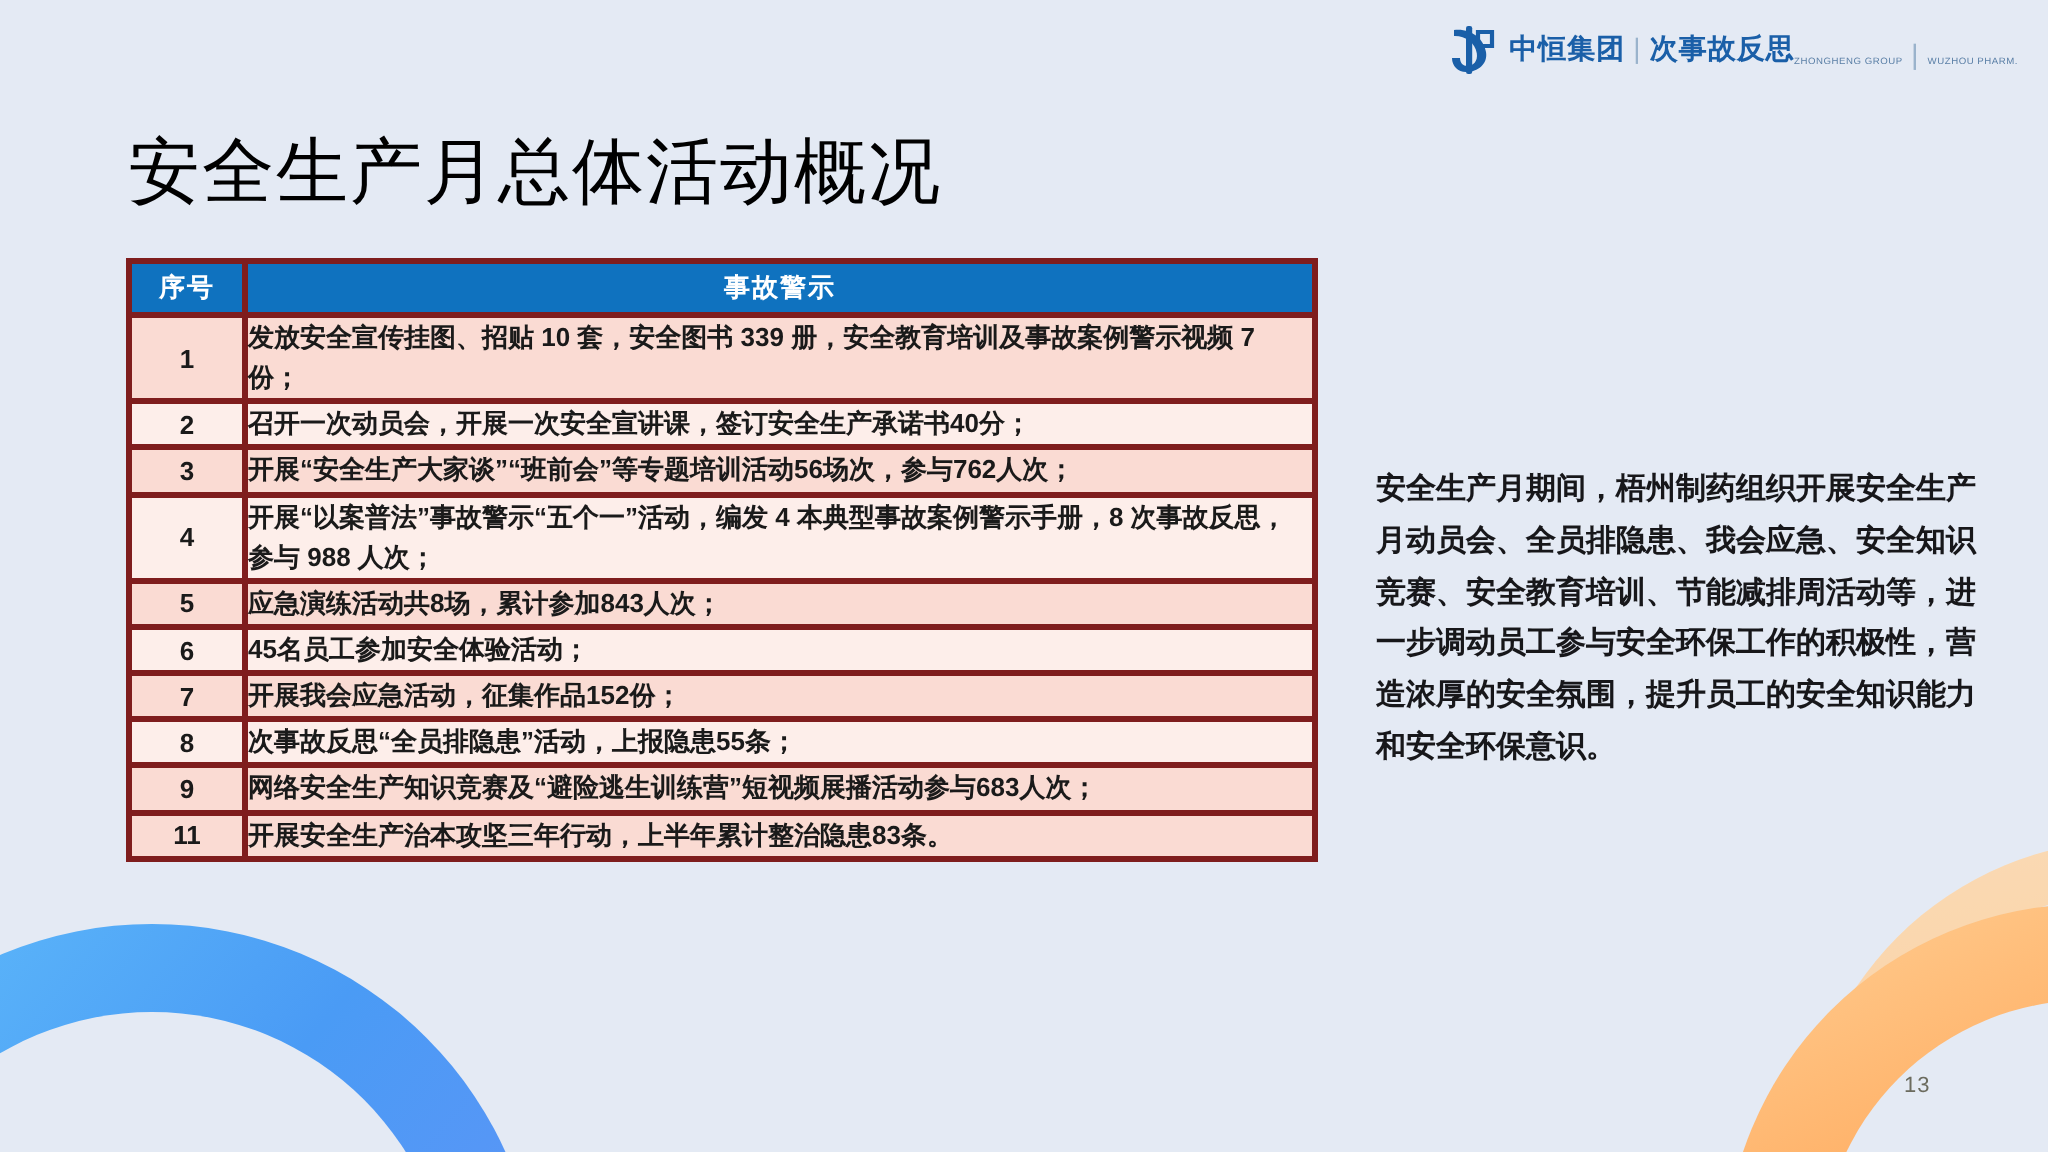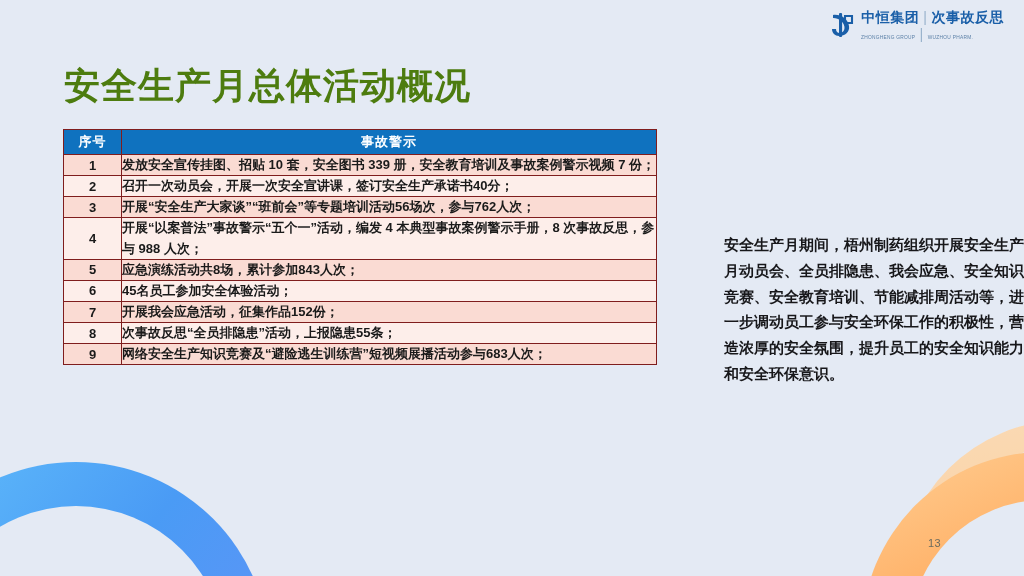--- a/index.html
+++ b/index.html
@@ -80,21 +80,21 @@
     gap: 6px;
     height: 34px;
   }
   #logo-mark {
     width: 26px;
     height: 28px;
     flex: 0 0 auto;
   }
   #logo-text {
     display: flex;
-    flex-direction: column;
+    flex-direction: row;
     justify-content: center;
     line-height: 1;
   }
   .logo-cn-row {
     display: flex;
     align-items: baseline;
     gap: 4px;
     font-size: 14px;
     font-weight: bold;
     color: #1a5fa8;
@@ -116,38 +116,38 @@
     transform: scaleX(1.05);
     transform-origin: left center;
   }
 
   
   #page-title {
     position: absolute;
     left: 64px;
     top: 62px;
     font-size: 36px;
-    font-weight: bold;
-    color: #4d7c0f;
+    font-weight: normal;
+    color: #000000;
     letter-spacing: 1px;
     white-space: nowrap;
   }
 
   
   #activity-table {
     position: absolute;
     left: 63px;
     top: 129px;
     width: 593px;
     border-collapse: collapse;
     table-layout: fixed;
   }
   #activity-table th,
   #activity-table td {
-    border: 1px solid #7f1d1d;
+    border: 3px solid #7f1d1d;
     padding: 0;
   }
   #activity-table thead th {
     background: #0f72bf;
     color: #ffffff;
     font-size: 13px;
     font-weight: bold;
     height: 24px;
     text-align: center;
     letter-spacing: 1px;
@@ -179,27 +179,26 @@
     position: absolute;
     left: 688px;
     top: 232px;
     width: 300px;
     font-size: 15px;
     font-weight: bold;
     color: #17171a;
     line-height: 1.72;
     text-align: justify;
     text-justify: inter-ideograph;
-    margin-left: 36px;
   }
 
   
   #page-number {
     position: absolute;
-    left: 928px;
+    left: 952px;
     top: 537px;
     font-size: 11px;
     color: #6b6b5e;
     letter-spacing: .5px;
   }
 </style>
 </head>
 <body>
 
 <div id="slide">
@@ -272,20 +271,24 @@
           <td class="cell-text">开展我会应急活动，征集作品152份；</td>
         </tr>
         <tr class="even">
           <td class="cell-no">8</td>
           <td class="cell-text">次事故反思“全员排隐患”活动，上报隐患55条；</td>
         </tr>
         <tr class="odd">
           <td class="cell-no">9</td>
           <td class="cell-text">网络安全生产知识竞赛及“避险逃生训练营”短视频展播活动参与683人次；</td>
         </tr>
+        <tr class="odd">
+          <td class="cell-no">11</td>
+          <td class="cell-text">开展安全生产治本攻坚三年行动，上半年累计整治隐患83条。</td>
+        </tr>
       </tbody>
   </table>
 
   <div id="summary-paragraph">安全生产月期间，梧州制药组织开展安全生产月动员会、全员排隐患、我会应急、安全知识竞赛、安全教育培训、节能减排周活动等，进一步调动员工参与安全环保工作的积极性，营造浓厚的安全氛围，提升员工的安全知识能力和安全环保意识。</div>
 
   <div id="page-number">13</div>
 
 </div>
 
 </body></html>

